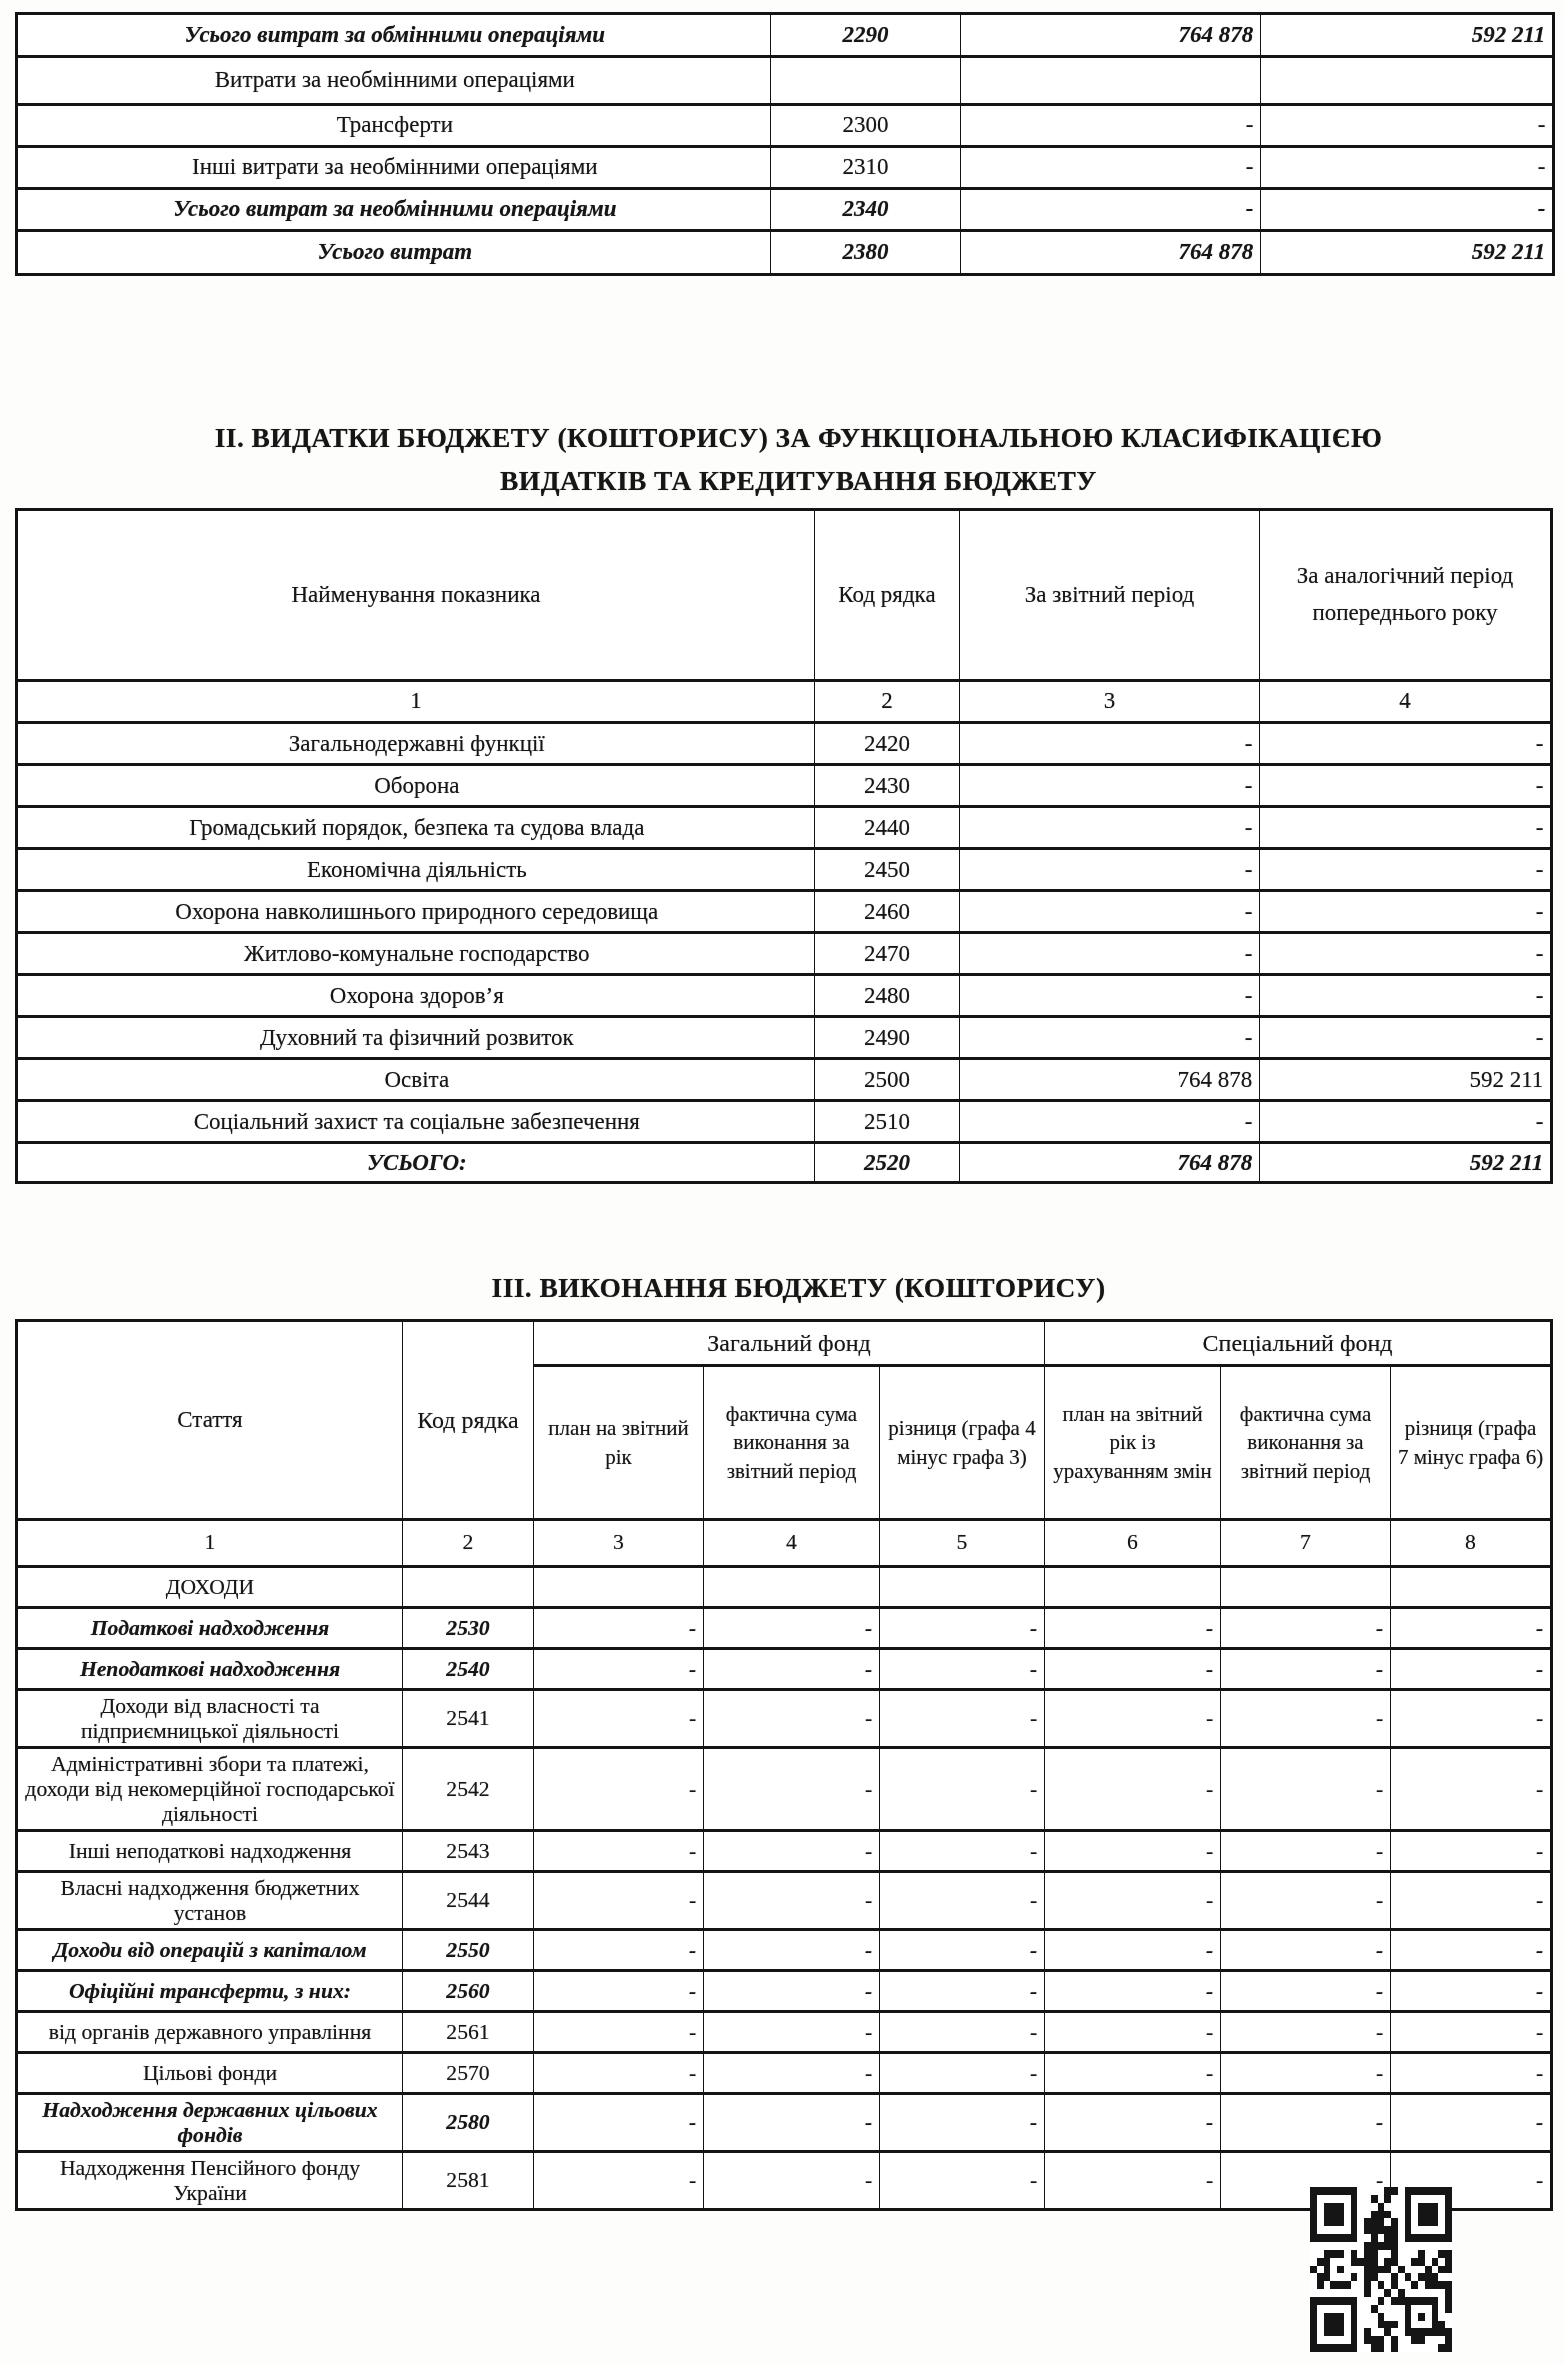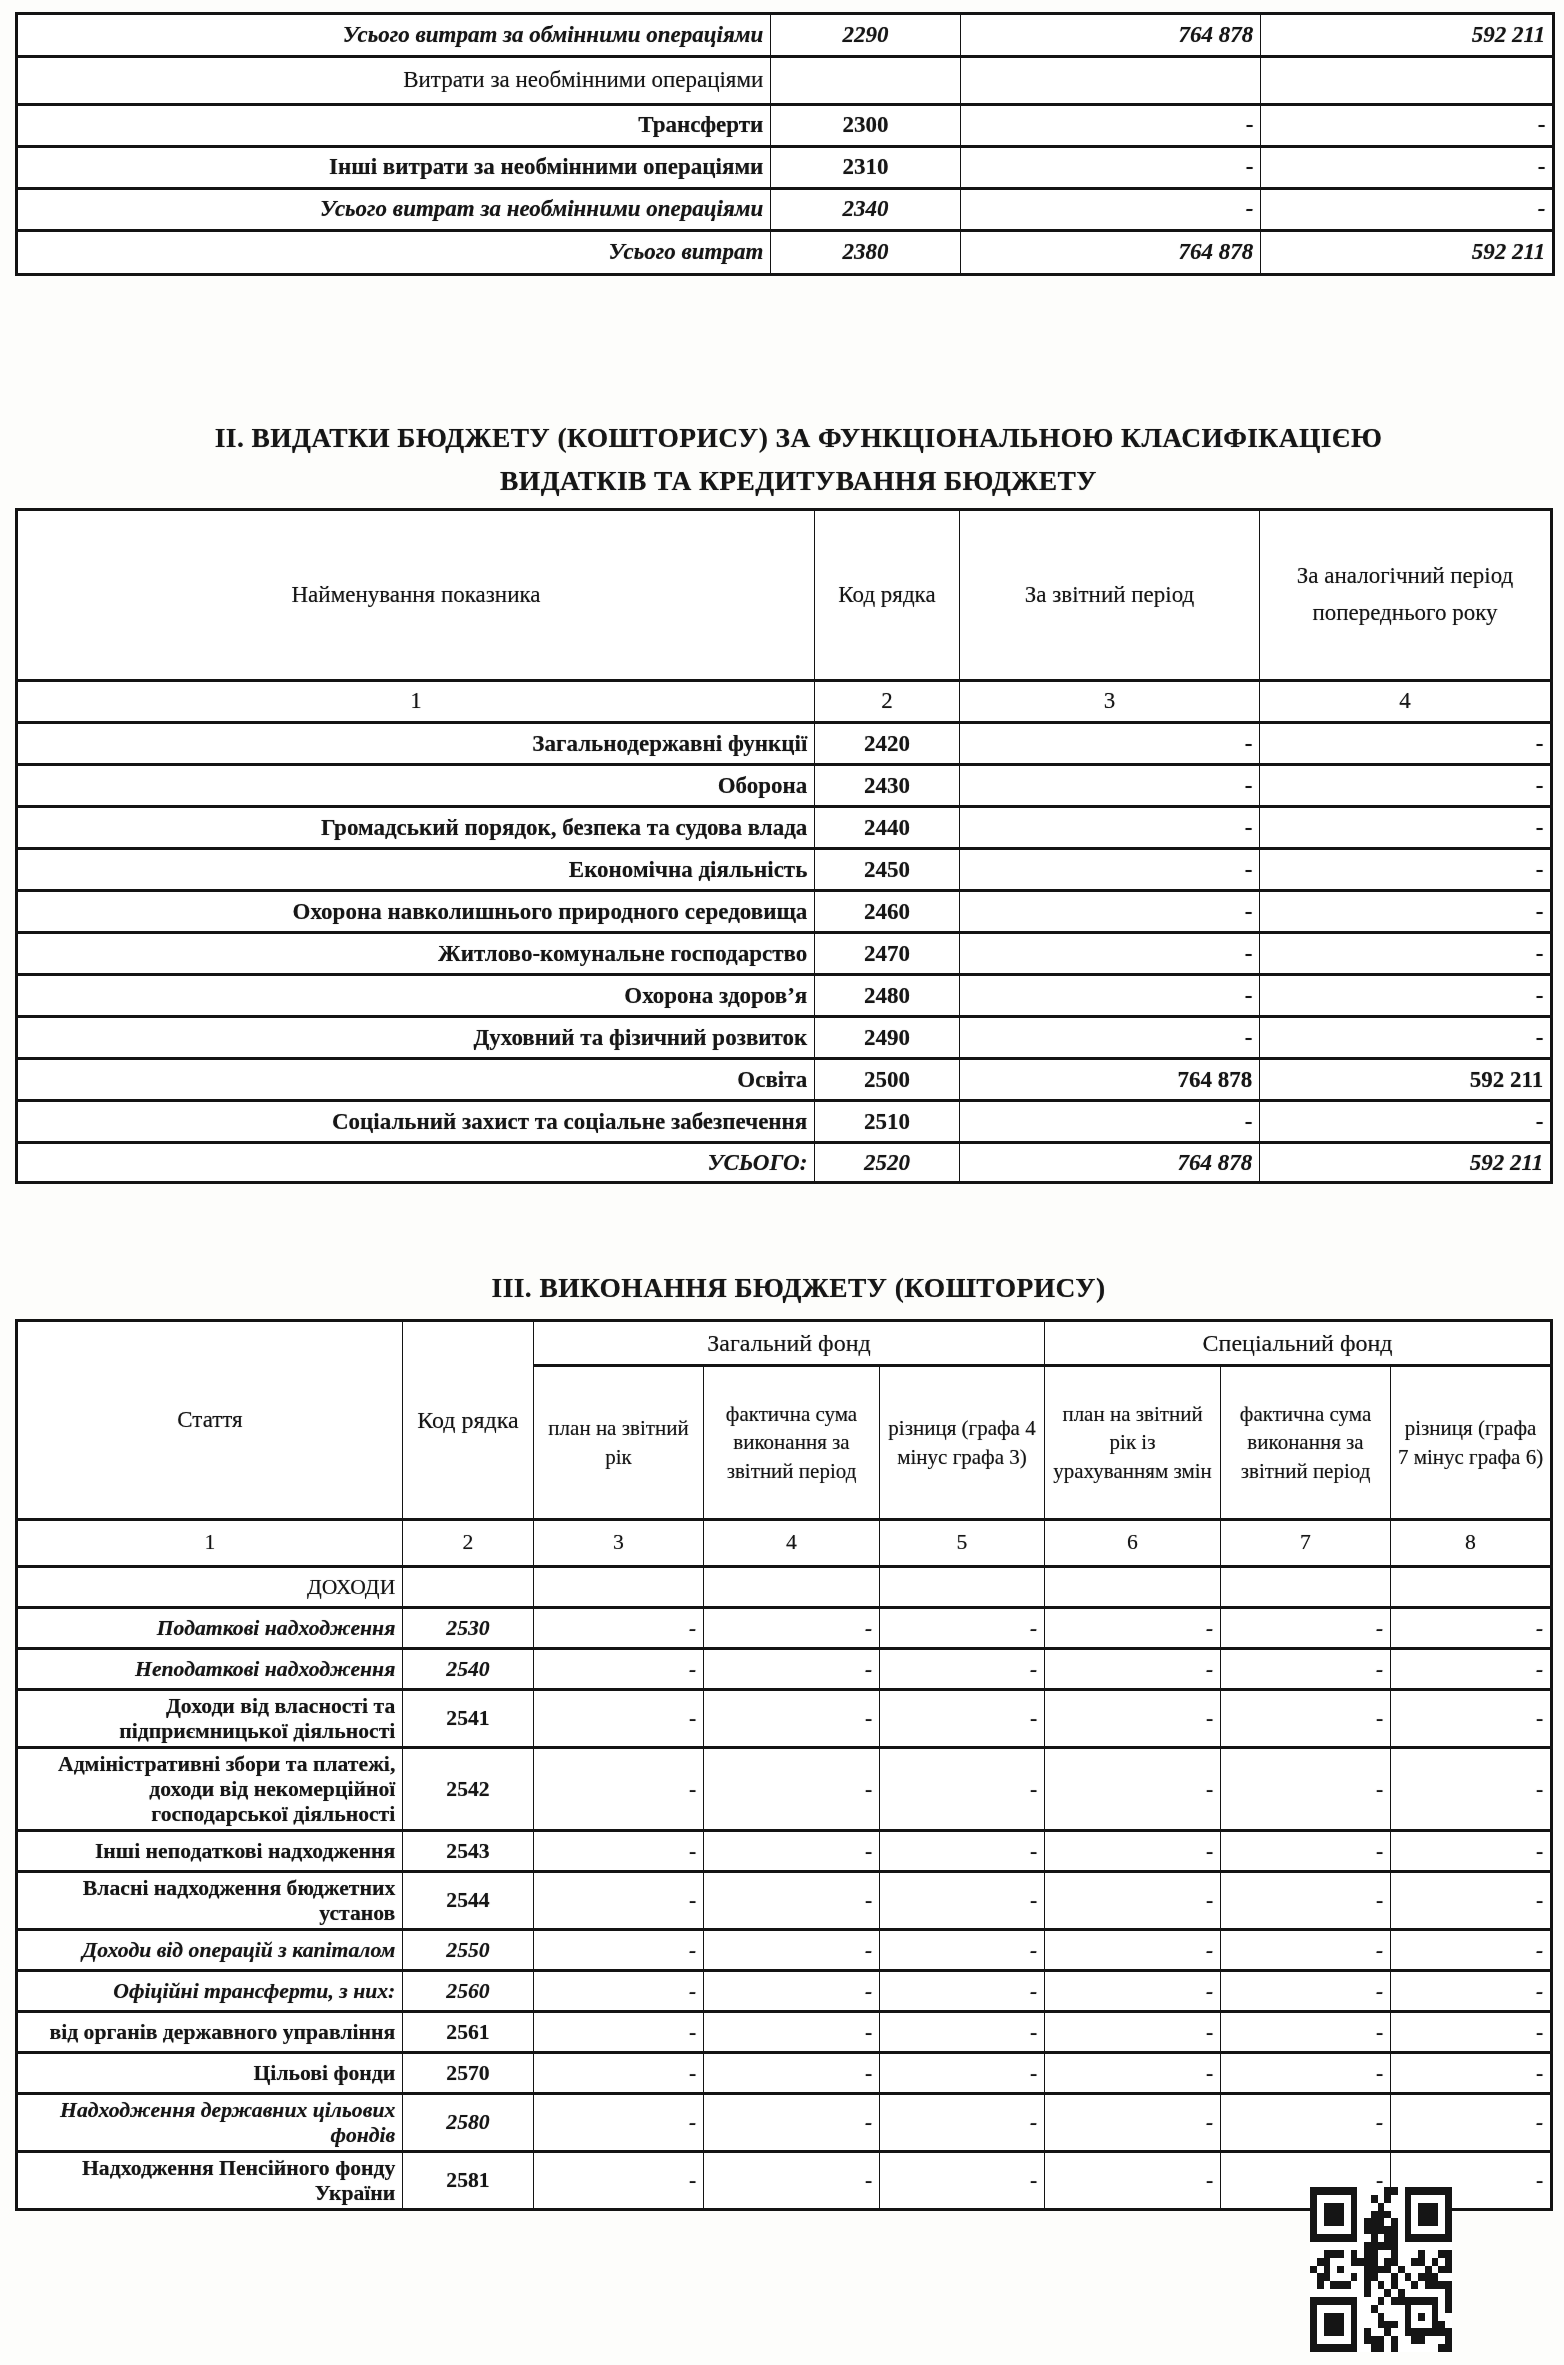--- a/index.html
+++ b/index.html
@@ -64,29 +64,29 @@
   .t3 thead tr:nth-child(1){ height:45px; }
   .t3 thead tr:nth-child(2){ height:154px; }
   .t3 thead tr:nth-child(3){ height:47px; }
   .t3 thead td{ text-align:center; padding:0 6.7px; line-height:1.35; }
   .t3 .fund-band{ font-size:24px; }
   .t3 .colhead{ font-size:21px; }
   .t3 tbody tr{ height:41px; }
   .t3 tbody td{ padding:2.5px 6.7px; line-height:25px; }
 
   
-  .cell-label{ text-align:right; padding:0 6.7px 0 8.3px; }
+  .cell-label{ text-align:center; padding:0 6.7px 0 8.3px; }
   .cell-code{ text-align:center; padding:0 3.3px; }
   .cell-num{ text-align:right; padding:0 6.7px 0 3.3px; }
   .colnum{ text-align:center; font-size:23px; }
 
   .bold-italic{ font-weight:700; font-style:italic; }
   .italic{ }
   .bold{ font-weight:700; }
-  .regular{ font-weight:700; }
+  .regular{ font-weight:400; }
 
   .shade{
     background:repeating-linear-gradient(45deg,#e1e1df 0 1.7px,#ebebe9 1.7px 3.3px);
   }
 
   .qr{ position:absolute; left:1310px; top:2187px; }
 </style>
 </head>
 <body>
 

